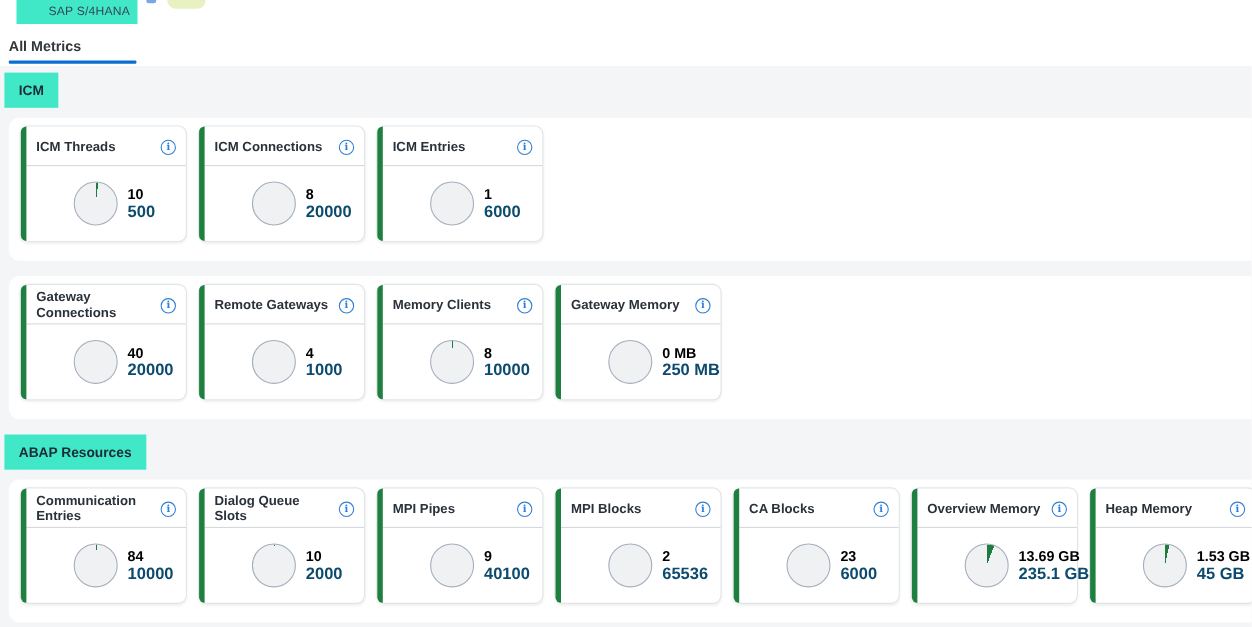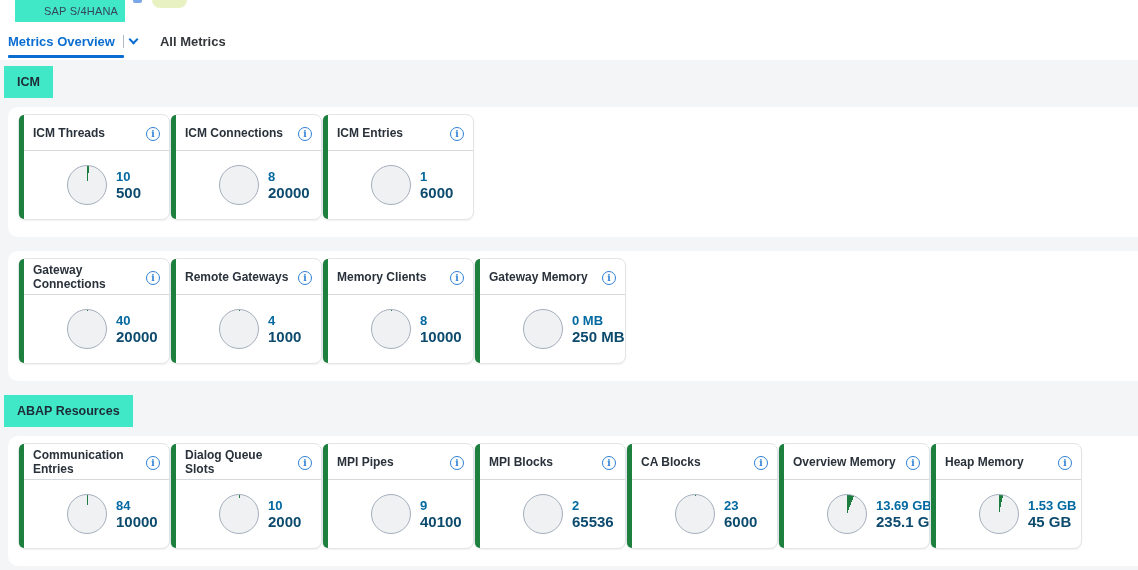--- a/index.html
+++ b/index.html
@@ -50,21 +50,21 @@
     display: inline-flex; align-items: center; height: 23px;
     background: #40e8c8; margin-left: 4px; padding: 16px 13px;
     font-size: 12.5px; font-weight: bold; color: #1c2b36;
   }
   .section-header-wrap { margin-bottom: 9px; }
   .panel {
     background: #ffffff; margin-left: 8px; border-radius: 10px 0 0 10px;
     padding: 7px 0 17px 10px; margin-bottom: 14px; overflow: hidden;
     white-space: nowrap;
   }
-  .cards { display: flex; }
+  .cards { display: flex; gap: 10px; }
 
   
   .card {
     position: relative; width: 152px; min-width: 152px; height: 106px;
     background: #fff; border: 1px solid #e2e5e7; border-radius: 8px;
     box-shadow: 0 1px 2px rgba(0,0,0,.06); cursor: pointer;
     white-space: normal;
   }
   .stripe {
     position: absolute; left: 0; top: 0; bottom: 0; width: 5px;
@@ -87,40 +87,35 @@
   .card-divider { height: 1px; background: #d5d9dc; margin-left: 5px; }
   .card-body {
     height: 68px; display: flex; align-items: center;
     padding-left: 48px; gap: 9px;
   }
   .gauge {
     width: 40px; height: 40px; border-radius: 50%;
     border: 1.5px solid #a3aebc; background: #f0f1f2; flex: none;
   }
   .reading { line-height: 16px; }
-  .value { font-size: 13px; font-weight: bold; color: #0369a1; white-space: nowrap; }
+  .value { font-size: 13px; font-weight: bold; color: #000000; white-space: nowrap; }
   .total { font-size: 15px; color: #0c4a6e; white-space: nowrap; font-weight: bold; }
 </style>
 </head>
 <body>
 
 <div class="app-header">
   <div class="sys-highlight">
     <span>SAP S/4HANA</span>
   </div>
   <div class="frag-blue"></div>
   <div class="frag-badge"></div>
 </div>
 
 <div class="tab-bar">
-  <div class="tab active">
-    <span class="tab-label">Metrics Overview</span>
-    <span class="tab-sep"></span>
-    <span class="chev"></span>
-  </div>
   <div class="tab">
     <span class="tab-label">All Metrics</span>
   </div>
   <div class="tab-underline"></div>
 </div>
 
 <div class="content" id="content">
   <section class="metric-section">
     <div class="section-header-wrap">
       <span class="section-header">ICM</span>

